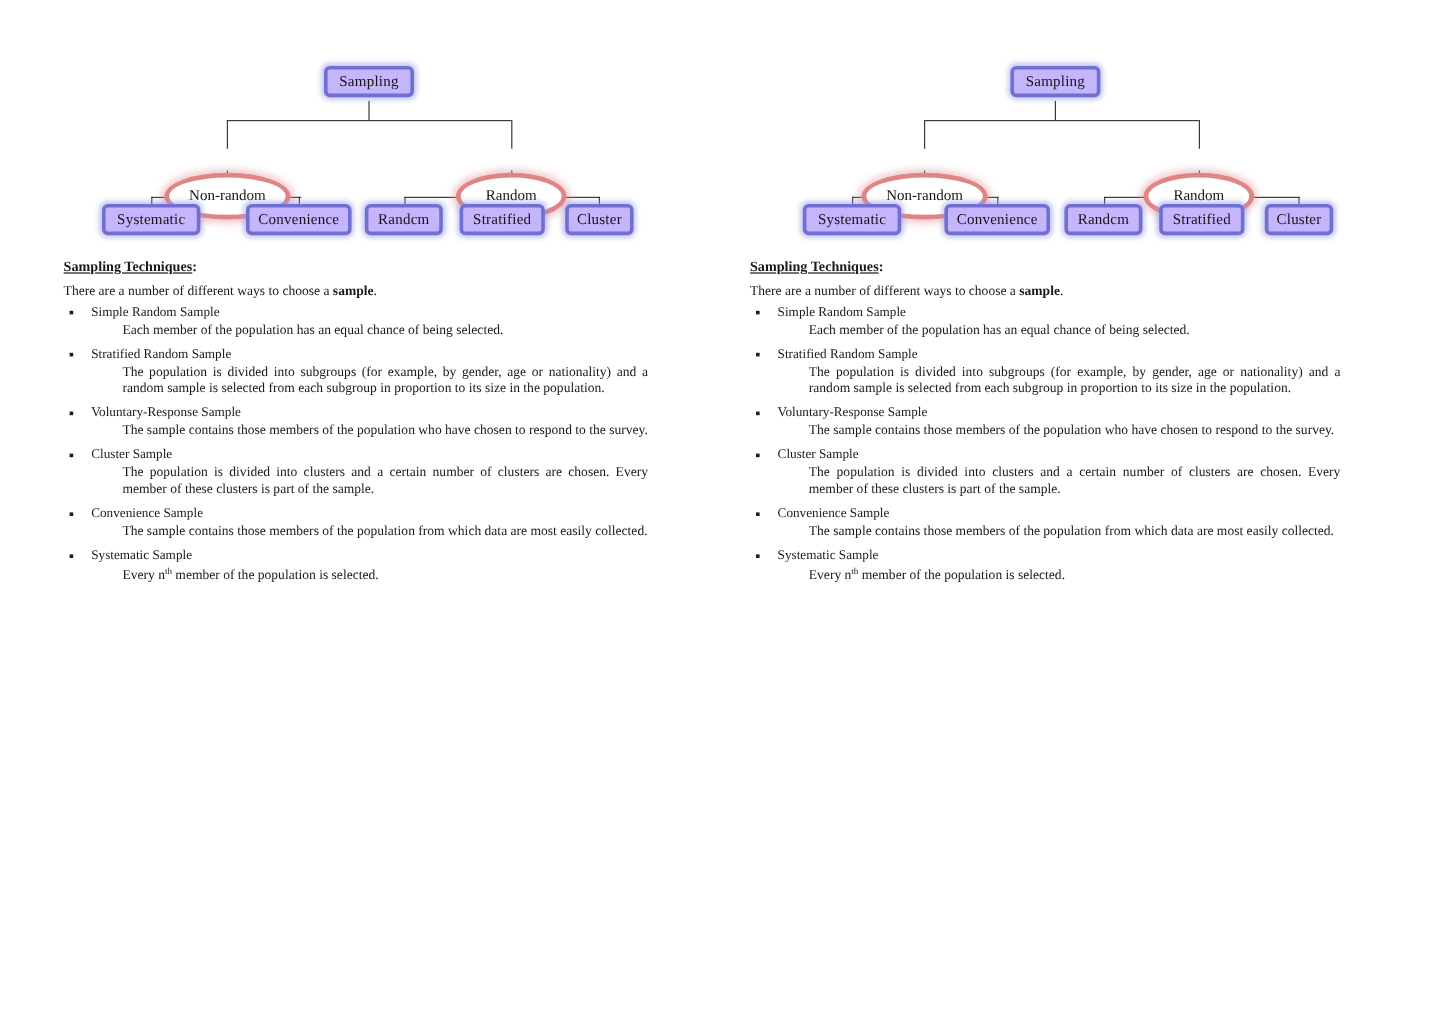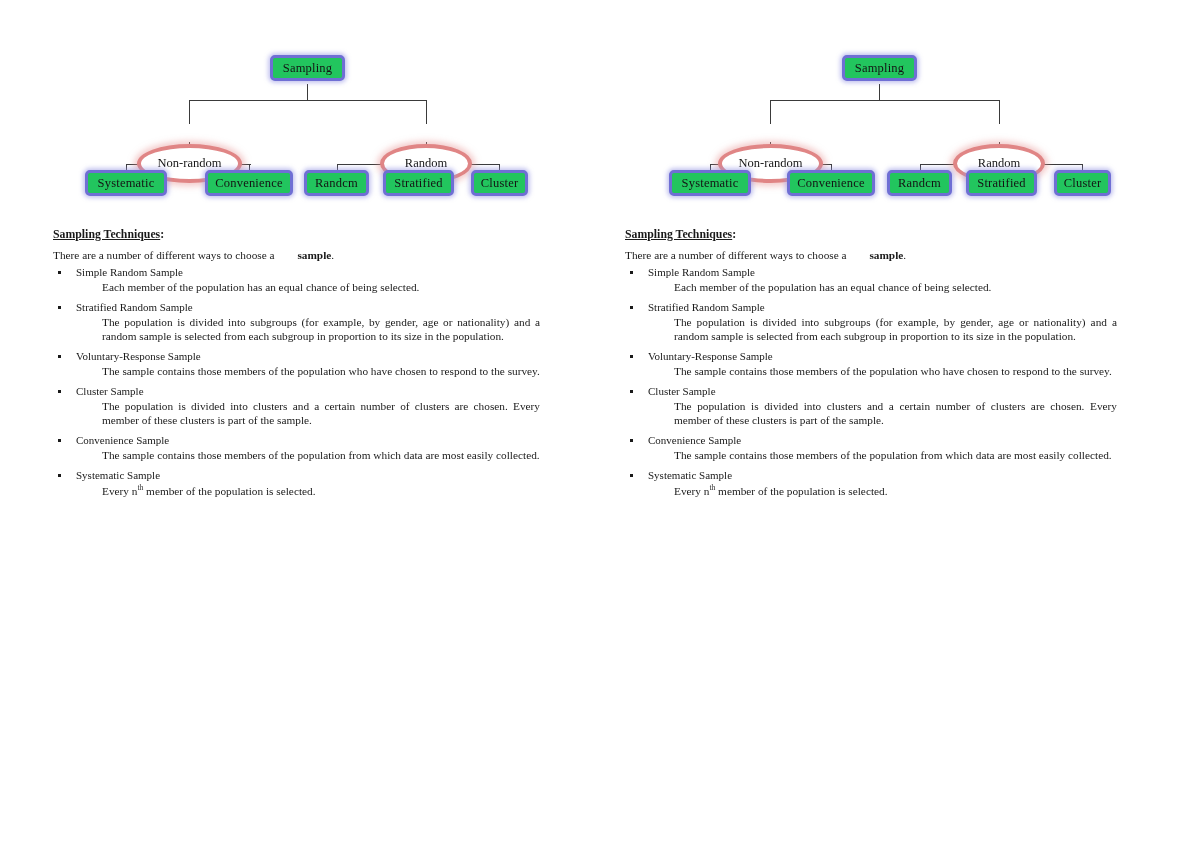--- a/index.html
+++ b/index.html
@@ -37,21 +37,21 @@
     height: 170px;
     width: 490px;
   }
 
   
   .node-box {
     position: absolute;
     box-sizing: border-box;
     border: 3px solid #6f6fd4;
     border-radius: 5px;
-    background: #22c55e;
+    background: #c4b5fd;
     box-shadow: 0 0 4px 2px rgba(150,150,228,0.55);
     display: flex;
     align-items: center;
     justify-content: center;
     font-size: 12.5px;
     letter-spacing: .2px;
     color: #141414;
     height: 26px;
     white-space: nowrap;
   }
@@ -88,29 +88,29 @@
     left: 0;
     width: 487px;
     font-size: 11.3px;
     line-height: 1.18;
   }
   .right .text-block { width: 492px; }
 
   .heading {
     font-weight: bold;
     font-size: 11.8px;
-    margin: 16px 0 7px 0;
+    margin: 4px 0 7px 0;
   }
   .heading .u { text-decoration: underline; }
 
   .intro {
     margin: 0 0 4px 0;
     font-size: 11.3px;
   }
-  .intro b { font-weight: bold; margin-left: 20px; }
+  .intro b { font-weight: bold; }
 
   ul.terms {
     list-style: none;
     margin: 0;
     padding: 0;
   }
   ul.terms > li {
     position: relative;
     padding-left: 23px;
     margin-bottom: 7px;

